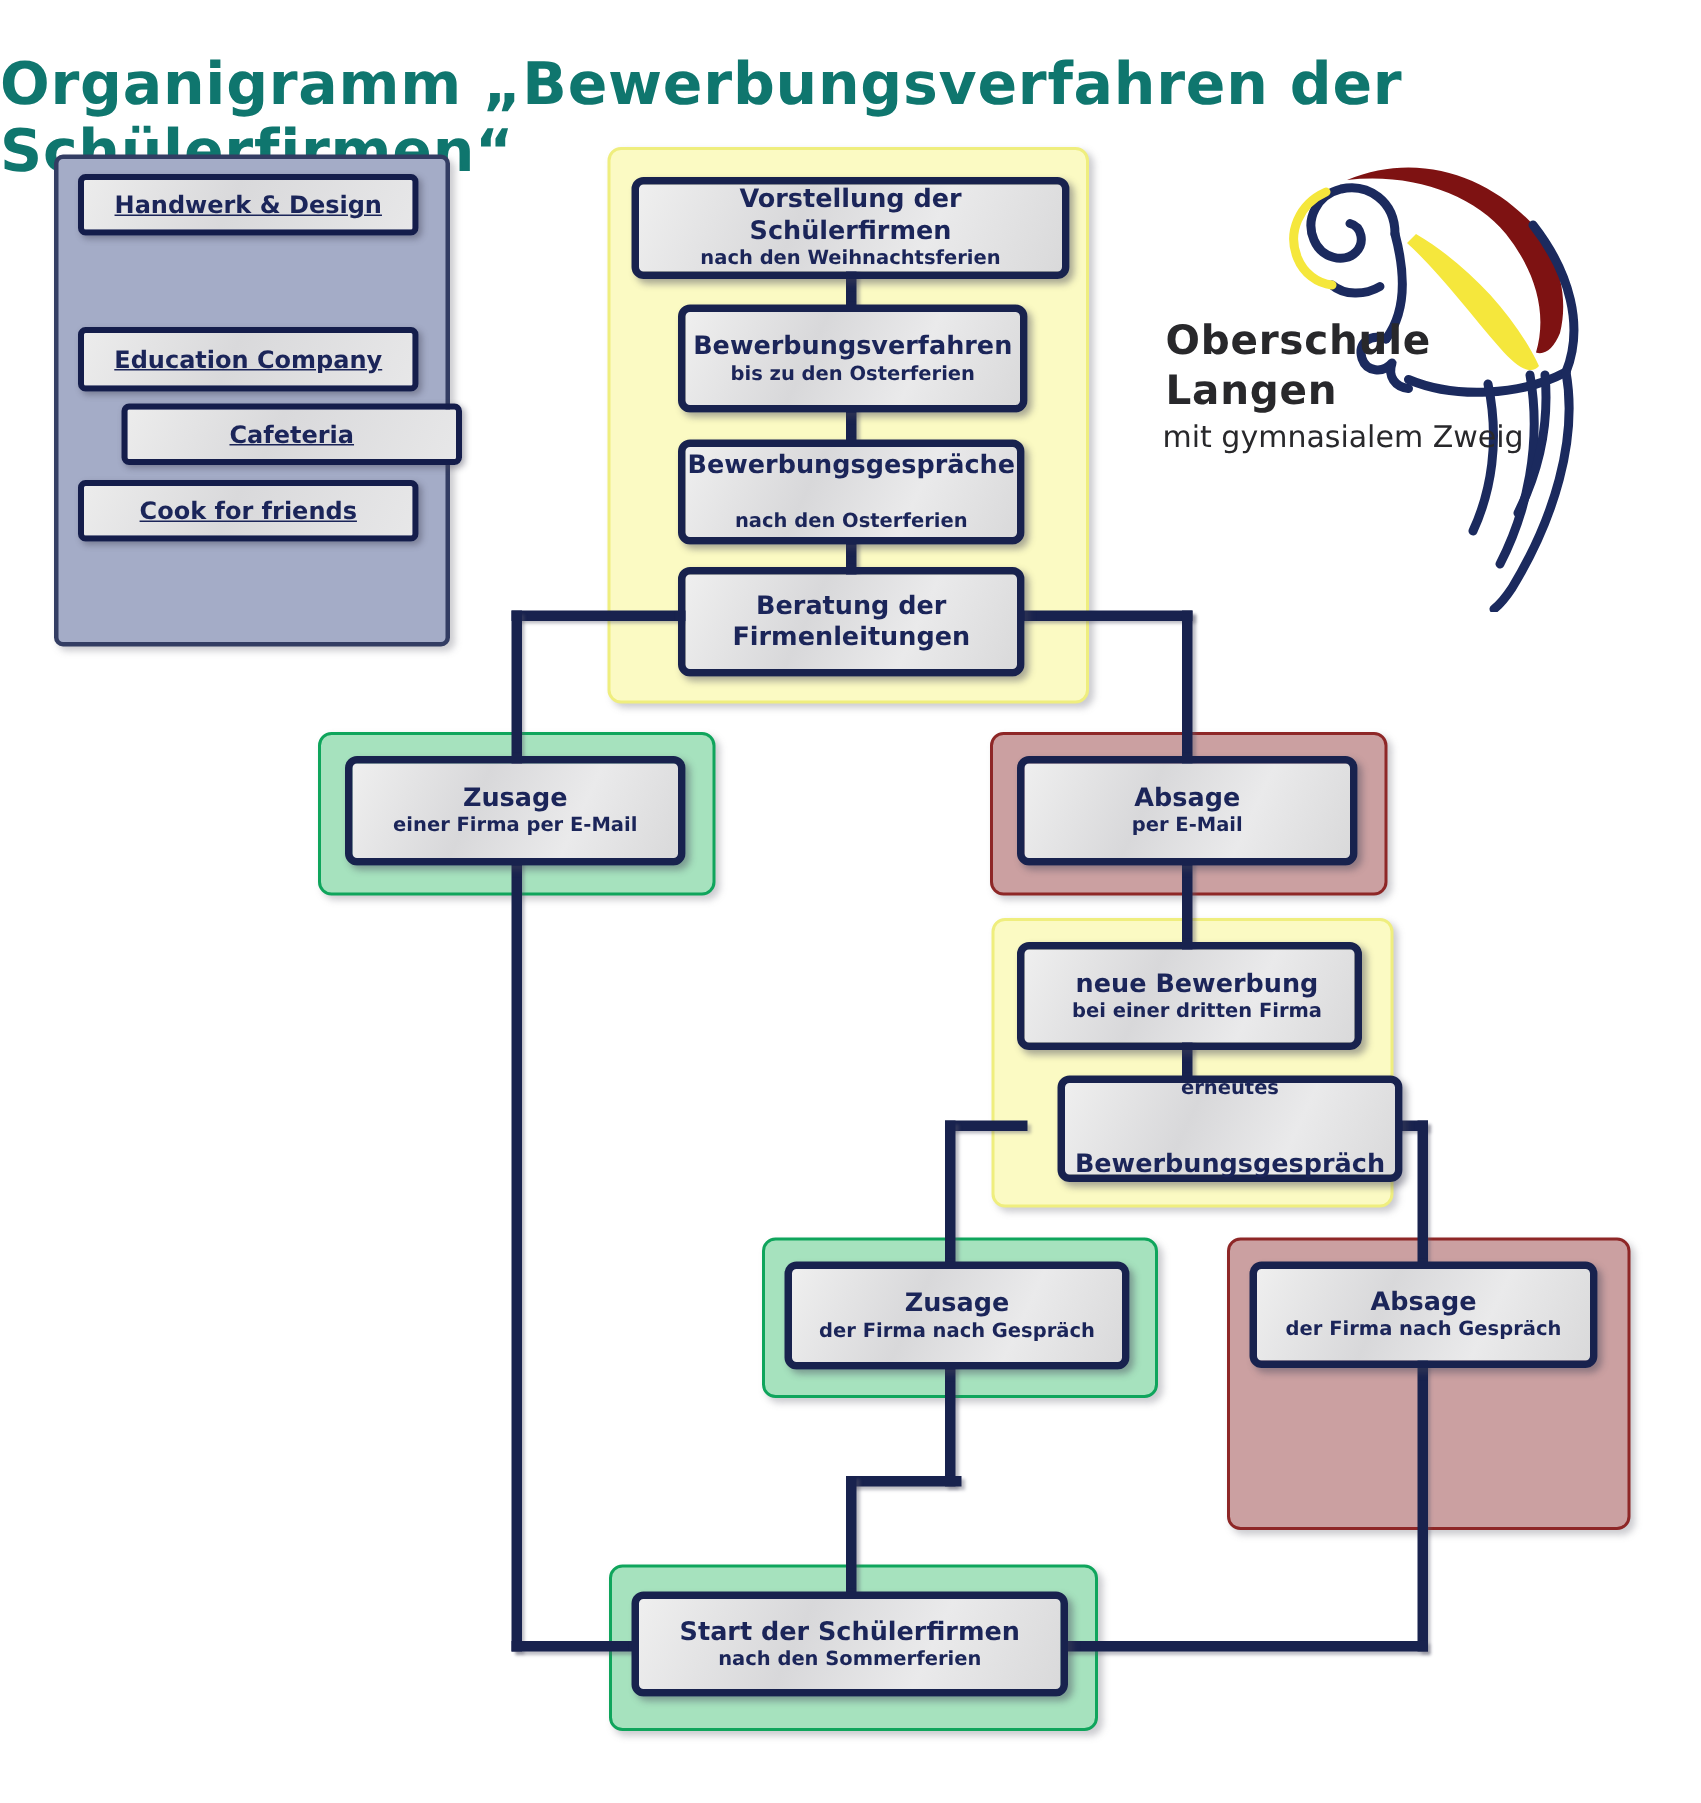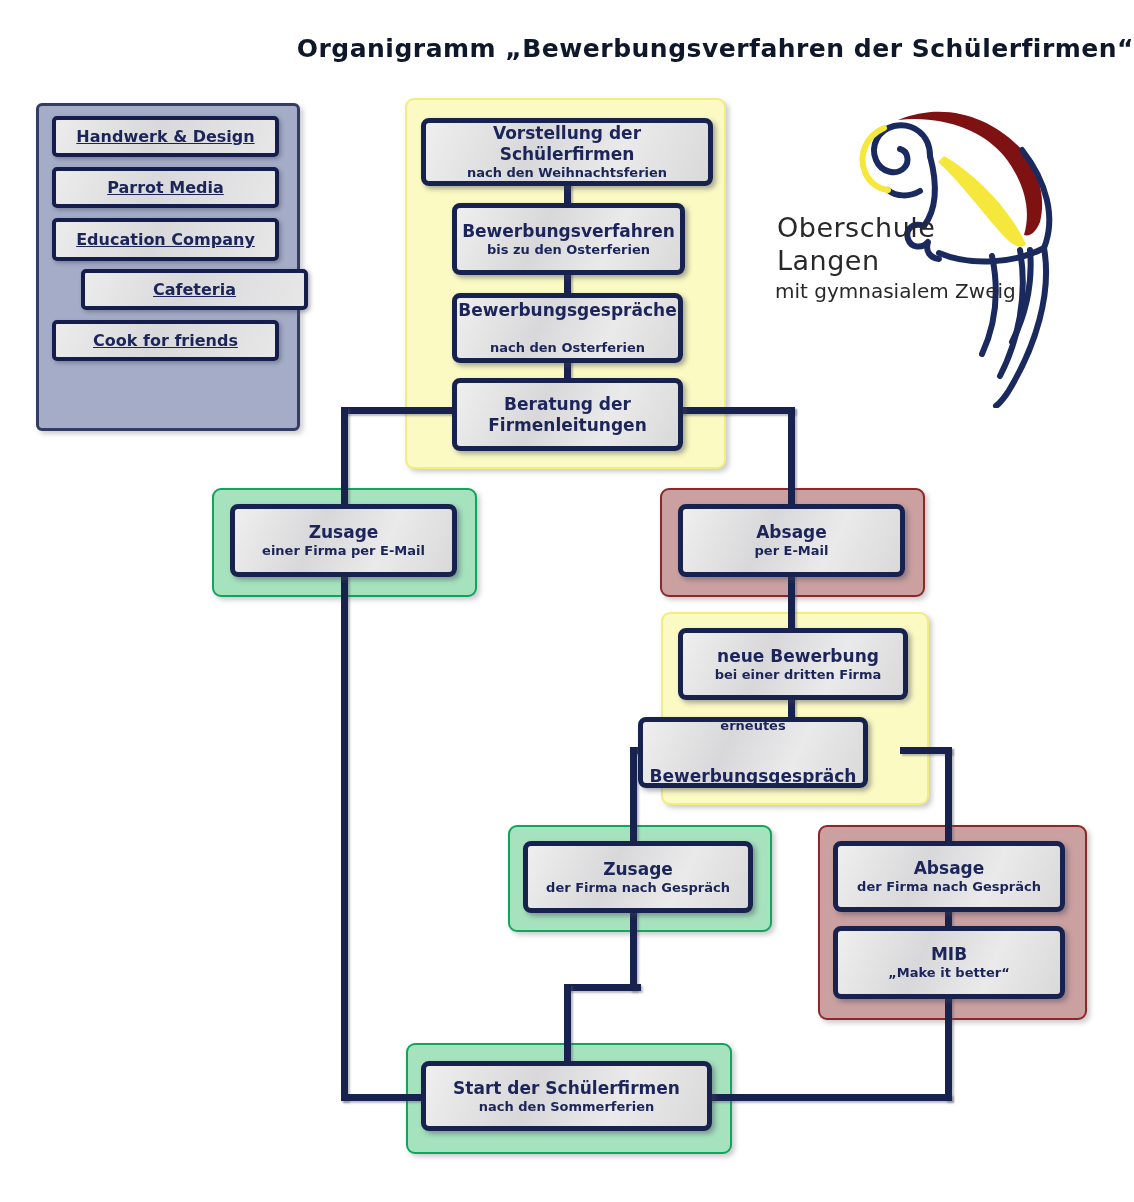--- a/index.html
+++ b/index.html
@@ -1,22 +1,22 @@
 <!DOCTYPE html>
 <html><head>
 <meta charset="utf-8">
 <style>
   html,body{margin:0;padding:0;background:#ffffff;}
   .canvas{
     position:relative;width:1134px;height:1202px;background:#ffffff;
     font-family:"DejaVu Sans","Liberation Sans",sans-serif;overflow:hidden;
   }
   .title{
-    position:absolute;left:0;top:34px;width:100%;text-align:right;
-    font-size:25px;font-weight:bold;color:#0f172a;letter-spacing:.5px;
+    position:absolute;left:0;top:34px;width:100%;text-align:left;
+    font-size:39px;font-weight:bold;color:#0f766e;letter-spacing:.5px;
   }
   
   .line{position:absolute;background:#18224E;z-index:2;box-shadow:2px 2px 2px rgba(90,90,110,.40);}
   
   .panel{position:absolute;z-index:1;border-radius:9px;border:2px solid;box-shadow:3px 3px 5px rgba(110,110,120,.35);}
   .panel.yellow{background:#FBFAC3;border-color:#EFEE7E;}
   .panel.green{background:#A6E2BE;border-color:#0FA55C;}
   .panel.red{background:#CBA0A1;border-color:#8E2727;}
   .panel.sidebar{background:#A4ACC7;border-color:#333D63;border-width:3px;border-radius:6px;}
   
@@ -29,21 +29,21 @@
   }
   .node .t{font-weight:bold;font-size:17px;line-height:1.22;}
   .node .s{font-weight:bold;font-size:13px;line-height:1.2;}
   .sideitem{
     position:absolute;z-index:3;border:4px solid #141D4B;border-radius:5px;
     background:linear-gradient(115deg,#ececec 0%,#d9d9db 45%,#e7e7e8 100%);
     box-shadow:2px 2px 4px rgba(70,70,90,.45);
     display:flex;align-items:center;justify-content:center;
     font-weight:bold;font-size:16px;color:#1B2559;box-sizing:border-box;text-align:center;text-decoration:underline;
   }
-  .logo-big{position:absolute;font-size:27px;font-weight:normal;color:#28282b;letter-spacing:.5px;z-index:3;}
+  .logo-big{position:absolute;font-size:27px;font-weight:bold;color:#28282b;letter-spacing:.5px;z-index:3;}
   .logo-small{position:absolute;font-size:20px;color:#28282b;z-index:3;}
   .parrot{position:absolute;z-index:2;}
 </style>
 </head>
 <body>
 
 <div class="canvas">
 
   <div class="title">Organigramm „Bewerbungsverfahren der Schülerfirmen“</div>
 
@@ -57,23 +57,20 @@
   <div class="line" style="left:630px;top:747px;width:7px;height:244px;"></div>
   <div class="line" style="left:564px;top:984px;width:77px;height:7px;"></div>
   <div class="line" style="left:564px;top:984px;width:7px;height:82px;"></div>
   <div class="line" style="left:900px;top:747px;width:52px;height:7px;"></div>
   <div class="line" style="left:945px;top:747px;width:7px;height:354px;"></div>
   <div class="line" style="left:709px;top:1094px;width:243px;height:7px;"></div>
 
   <div class="panel sidebar" style="left:36px;top:103px;width:258px;height:322px;"></div>
   <div class="sideitem" style="left:52px;top:116px;width:227px;height:41px;">
     <span>Handwerk &amp; Design</span>
-  </div>
-  <div class="sideitem" style="left:52px;top:167px;width:227px;height:41px;">
-    <span>Parrot Media</span>
   </div>
   <div class="sideitem" style="left:52px;top:218px;width:227px;height:43px;">
     <span>Education Company</span>
   </div>
   <div class="sideitem" style="left:52px;top:269px;width:227px;height:41px;margin-left:29px;">
     <span>Cafeteria</span>
   </div>
   <div class="sideitem" style="left:52px;top:320px;width:227px;height:41px;">
     <span>Cook for friends</span>
   </div>
@@ -126,39 +123,35 @@
   <div class="node" style="left:678px;top:504px;width:227px;height:73px;">
     <div class="t">Absage</div>
     <div class="s">per E-Mail</div>
   </div>
 
   <div class="panel yellow" style="left:661px;top:612px;width:264px;height:189px;"></div>
   <div class="node" style="left:678px;top:628px;width:230px;height:72px;padding-left:16px;">
     <div class="t">neue Bewerbung</div>
     <div class="s">bei einer dritten Firma</div>
   </div>
-  <div class="node" style="left:638px;top:717px;width:230px;height:71px;gap:32px;">
+  <div class="node" style="left:705px;top:717px;width:230px;height:71px;gap:32px;">
     <div class="s">erneutes</div>
     <div class="t">Bewerbungsgespräch</div>
   </div>
 
   <div class="panel green" style="left:508px;top:825px;width:260px;height:103px;"></div>
   <div class="node" style="left:523px;top:841px;width:230px;height:72px;">
     <div class="t">Zusage</div>
     <div class="s">der Firma nach Gespräch</div>
   </div>
   <div class="panel red" style="left:818px;top:825px;width:265px;height:191px;"></div>
   <div class="node" style="left:833px;top:841px;width:232px;height:71px;">
     <div class="t">Absage</div>
     <div class="s">der Firma nach Gespräch</div>
   </div>
-  <div class="node" style="left:833px;top:926px;width:232px;height:73px;">
-    <div class="t">MIB</div>
-    <div class="s">„Make it better“</div>
-  </div>
 
   <div class="panel green" style="left:406px;top:1043px;width:322px;height:107px;"></div>
   <div class="node" style="left:421px;top:1061px;width:291px;height:70px;">
     <div class="t">Start der Schülerfirmen</div>
     <div class="s">nach den Sommerferien</div>
   </div>
 
 </div>
 
 </body></html>

